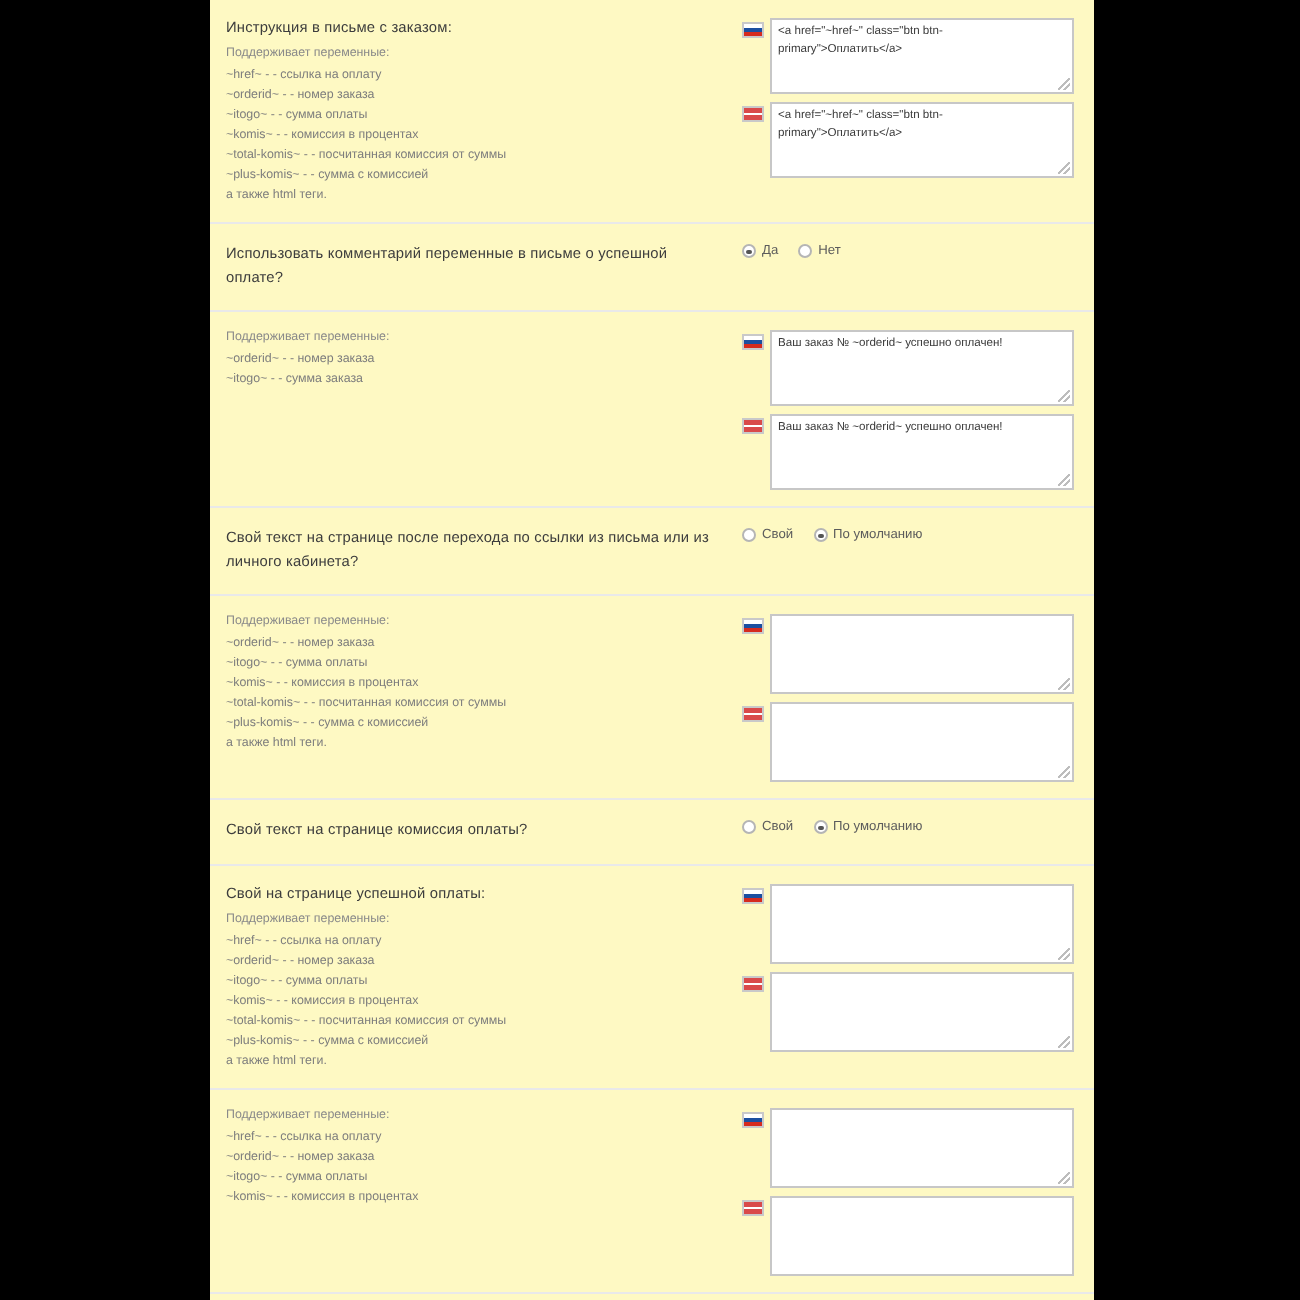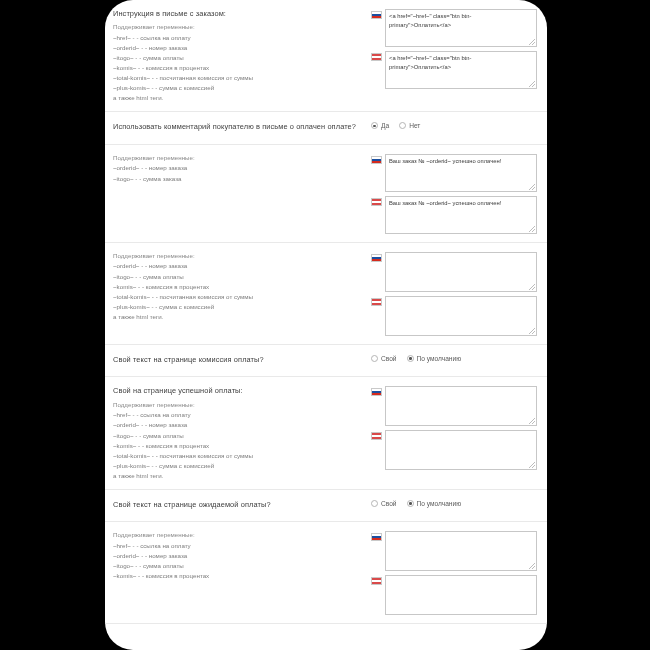--- a/index.html
+++ b/index.html
@@ -26,24 +26,23 @@
 
   .sidebar-rail {
     width: 105px;
     flex: 0 0 105px;
     background: #000000;
   }
 
   .content-panel {
     width: 442px;
     flex: 0 0 442px;
-    background: #ffffff;
+    background: #fef9c3;
     overflow: hidden;
     position: relative;
-    border-radius: 28px;
   }
 
   .right-rail {
     flex: 1 1 auto;
     background: #000000;
   }
 
   
   .form-row {
     display: flex;
@@ -234,21 +233,21 @@
           <div class="ta-wrap">
             <textarea class="ta ta-h38" style="">&lt;a href="~href~" class="btn btn-primary"&gt;Оплатить&lt;/a&gt;</textarea>
             <span class="ta-grip"></span>
           </div>
         </div>
       </div>
     </div>
 
     <div class="form-row radio-row">
       <div class="row-label">
-        <span class="lbl-title">Использовать комментарий покупателю в письме о оплачен оплате?</span>
+        <span class="lbl-title">Использовать комментарий переменные в письме о успешной оплате?</span>
       </div>
       <div class="row-field">
         <div class="radio-group">
           <label class="radio-opt">
             <span class="radio-dot checked"></span>
             <span>Да</span>
           </label>
           <label class="radio-opt">
             <span class="radio-dot"></span>
             <span>Нет</span>
@@ -276,20 +275,37 @@
         <div class="locale-line">
           <span class="flag flag-lv"></span>
           <div class="ta-wrap">
             <textarea class="ta ta-h38" style="">Ваш заказ № ~orderid~ успешно оплачен!</textarea>
             <span class="ta-grip"></span>
           </div>
         </div>
       </div>
     </div>
 
+    <div class="form-row radio-row">
+      <div class="row-label">
+        <span class="lbl-title">Свой текст на странице после перехода по ссылки из письма или из личного кабинета?</span>
+      </div>
+      <div class="row-field">
+        <div class="radio-group">
+          <label class="radio-opt">
+            <span class="radio-dot"></span>
+            <span>Свой</span>
+          </label>
+          <label class="radio-opt">
+            <span class="radio-dot checked"></span>
+            <span>По умолчанию</span>
+          </label>
+        </div>
+      </div>
+    </div>
 
     <div class="form-row">
       <div class="row-label">
         <span class="lbl-sub">Поддерживает переменные:</span>
         <ul class="var-list">
           <li>~orderid~ - - номер заказа</li>
           <li>~itogo~ - - сумма оплаты</li>
           <li>~komis~ - - комиссия в процентах</li>
           <li>~total-komis~ - - посчитанная комиссия от суммы</li>
           <li>~plus-komis~ - - сумма с комиссией</li>
@@ -357,37 +373,20 @@
         <div class="locale-line">
           <span class="flag flag-lv"></span>
           <div class="ta-wrap">
             <textarea class="ta ta-h40" style=""></textarea>
             <span class="ta-grip"></span>
           </div>
         </div>
       </div>
     </div>
 
-    <div class="form-row radio-row">
-      <div class="row-label">
-        <span class="lbl-title">Свой текст на странице ожидаемой оплаты?</span>
-      </div>
-      <div class="row-field">
-        <div class="radio-group">
-          <label class="radio-opt">
-            <span class="radio-dot"></span>
-            <span>Свой</span>
-          </label>
-          <label class="radio-opt">
-            <span class="radio-dot checked"></span>
-            <span>По умолчанию</span>
-          </label>
-        </div>
-      </div>
-    </div>
 
     <div class="form-row">
       <div class="row-label">
         <span class="lbl-sub">Поддерживает переменные:</span>
         <ul class="var-list">
           <li>~href~ - - ссылка на оплату</li>
           <li>~orderid~ - - номер заказа</li>
           <li>~itogo~ - - сумма оплаты</li>
           <li>~komis~ - - комиссия в процентах</li>
 

